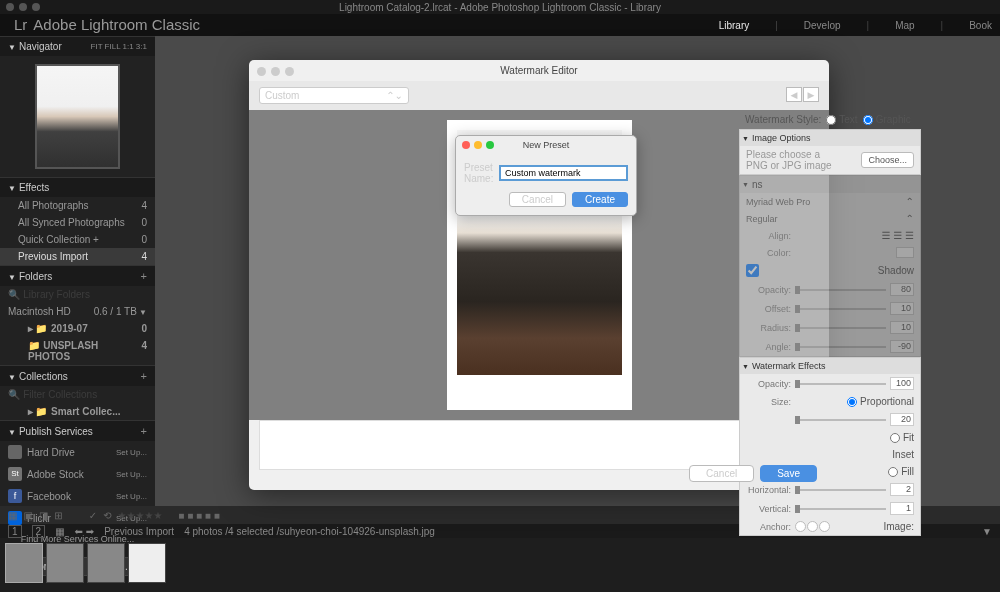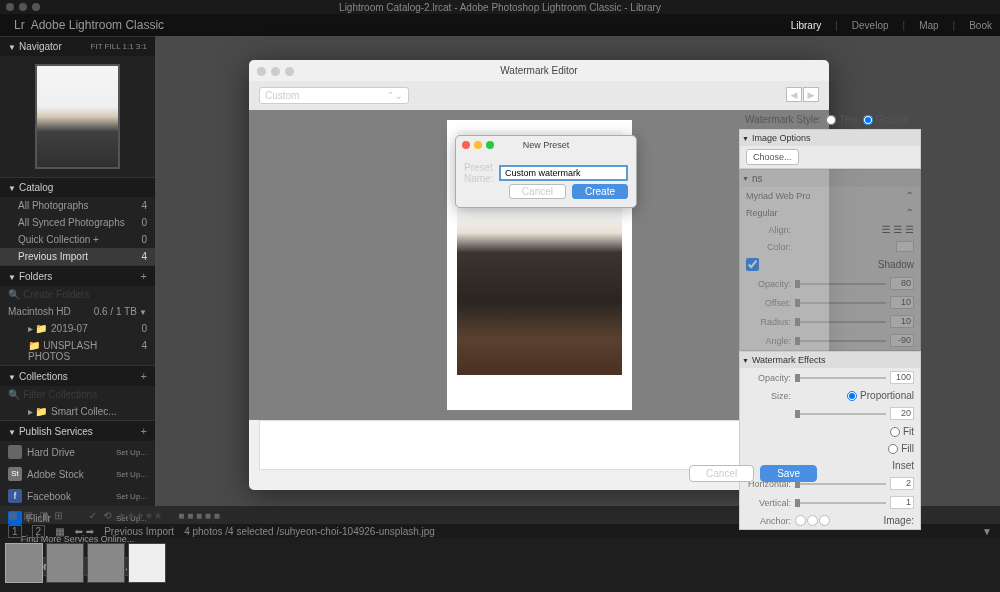--- a/index.html
+++ b/index.html
@@ -2,34 +2,34 @@
 <html><head>
 <meta charset="utf-8">
 <style>
 *{margin:0;padding:0;box-sizing:border-box;font-family:-apple-system,Helvetica,Arial,sans-serif;font-size:10px;}
 body{background:#1a1a1a;width:1000px;height:592px;overflow:hidden;color:#ccc;}
 .titlebar{height:14px;background:#1a1a1a;display:flex;align-items:center;justify-content:center;color:#888;font-size:9px;position:relative;}
 .traffic{position:absolute;left:6px;display:flex;gap:5px;}
 .dot{width:8px;height:8px;border-radius:50%;background:#555;}
 .appbar{height:22px;background:#111;display:flex;align-items:center;padding:0 8px;justify-content:space-between;}
 .lr-logo{font-family:Georgia,serif;font-size:13px;font-style:italic;color:#d0d0d0;}
-.lr-logo span{font-size:12px;font-style:normal;color:#999;margin-left:6px;}
-.modules{display:flex;gap:14px;color:#888;font-size:11px;}
+.lr-logo span{font-size:15px;font-style:normal;color:#999;margin-left:6px;}
+.modules{display:flex;gap:26px;color:#888;font-size:11px;}
 .modules .active{color:#e8e8e8;font-weight:500;}
 .modules .sep{color:#444;}
 .main{display:flex;height:470px;}
 .leftpanel{width:155px;background:#222;display:flex;flex-direction:column;}
 .phead{background:#1a1a1a;padding:4px 8px;display:flex;align-items:center;justify-content:space-between;color:#ccc;font-size:10px;border-top:1px solid #333;}
 .phead .tri{font-size:8px;margin-right:3px;}
 .navopts{font-size:8px;color:#888;}
 .navthumb{padding:8px;display:flex;justify-content:center;}
 .navthumb .img{width:85px;height:105px;background:linear-gradient(#f5f5f5 0%,#f0f0f0 40%,#d8c8b8 50%,#404040 65%,#303030 100%);border:2px solid #555;}
 .pitem{padding:3px 8px 3px 18px;display:flex;justify-content:space-between;color:#999;font-size:9px;}
 .pitem.sel{background:#3a3a3a;color:#ddd;}
-.pitem.sub{padding-left:28px;}
+.pitem.sub{padding-left:28px;font-weight:bold;}
 .folderitem{padding:3px 8px;display:flex;justify-content:space-between;color:#999;font-size:9px;}
 .svcitem{padding:4px 8px;display:flex;align-items:center;justify-content:space-between;color:#999;font-size:9px;}
 .svcicon{width:14px;height:14px;display:inline-block;margin-right:5px;border-radius:2px;}
 .svcleft{display:flex;align-items:center;}
 .findmore{text-align:center;padding:5px;color:#999;font-size:9px;}
 .btnrow{display:flex;gap:8px;padding:8px;justify-content:center;}
 .lrbtn{background:#333;color:#ccc;padding:3px 14px;font-size:10px;border:1px solid #444;border-radius:3px;}
 .center{flex:1;background:#4a4a4a;position:relative;}
 .dialog{position:absolute;left:94px;top:24px;width:580px;height:430px;background:#f0f0f0;border-radius:5px;box-shadow:0 5px 30px rgba(0,0,0,.5);}
 .dtraf{position:absolute;left:8px;top:7px;display:flex;gap:5px;}
@@ -62,21 +62,21 @@
 .dactions{position:absolute;bottom:8px;right:12px;display:flex;gap:6px;}
 .dactbtn{padding:2px 16px;border-radius:4px;font-size:10px;border:1px solid #bbb;background:#fff;}
 .dactbtn.primary{background:#4a90e2;color:#fff;border-color:#4a90e2;}
 .modal{position:absolute;left:300px;top:99px;width:182px;background:#eee;border:1px solid #aaa;border-radius:5px;box-shadow:0 3px 15px rgba(0,0,0,.3);z-index:10;}
 .mtraf{position:absolute;left:6px;top:5px;display:flex;gap:4px;}
 .mtraf .m1{width:8px;height:8px;border-radius:50%;background:#ff5f57;}
 .mtraf .m2{width:8px;height:8px;border-radius:50%;background:#febc2e;}
 .mtraf .m3{width:8px;height:8px;border-radius:50%;background:#28c840;}
 .mtitle{text-align:center;padding:4px;font-size:9px;color:#444;}
 .mbody{padding:8px;}
-.mrow{display:flex;align-items:center;gap:5px;margin-bottom:0;}
+.mrow{display:flex;align-items:center;gap:5px;margin-bottom:8px;}
 .mrow input{flex:1;height:16px;border:2px solid #5b9bd5;padding:0 4px;font-size:9px;}
 .mactions{display:flex;justify-content:flex-end;gap:6px;}
 .mbtn{padding:1px 12px;border-radius:3px;font-size:10px;border:1px solid #bbb;background:#fff;}
 .mbtn.primary{background:#4a90e2;color:#fff;border-color:#4a90e2;}
 .toolbar{height:18px;background:#2a2a2a;display:flex;align-items:center;padding:0 8px;gap:6px;color:#666;font-size:9px;}
 .statusbar{height:14px;background:#1a1a1a;display:flex;align-items:center;padding:0 8px;color:#888;font-size:9px;gap:10px;}
 .filmstrip{height:54px;background:#1e1e1e;display:flex;padding:5px;gap:3px;}
 .fthumb{width:38px;height:40px;background:#888;border:1px solid #444;}
 .fthumb.sel{border:1px solid #aaa;}
 .plus{color:#888;font-size:11px;}
@@ -112,21 +112,21 @@
   <div class="leftpanel">
     <div class="phead">
       <span><span class="tri">▼</span><span>Navigator</span></span>
       <span class="navopts">FIT  FILL  1:1  3:1</span>
     </div>
     <div class="navthumb">
         <div class="img"></div>
       </div>
 
     <div class="phead">
-        <span><span class="tri">▼</span><span>Catalog</span></span>
+        <span><span class="tri">▼</span><span>Effects</span></span>
       </div>
     <div class="pitem">
         <span>All Photographs</span>
         <span>4</span>
       </div>
     <div class="pitem">
         <span>All Synced Photographs</span>
         <span>0</span>
       </div>
     <div class="pitem">
@@ -136,21 +136,21 @@
     <div class="pitem sel">
         <span>Previous Import</span>
         <span>4</span>
       </div>
 
     <div class="phead">
         <span><span class="tri">▼</span><span>Folders</span></span>
         <span class="plus">+</span>
       </div>
     <div class="folderitem dimmed">
-        <span style="color:#555">🔍 Create Folders</span>
+        <span style="color:#555">🔍 Library Folders</span>
       </div>
     <div class="folderitem">
         <span>Macintosh HD</span>
         <span style="font-size:8px"><span>0.6 / 1 TB</span> ▼</span>
       </div>
     <div class="pitem sub">
         <span>▸ 📁 <span>2019-07</span></span>
         <span>0</span>
       </div>
     <div class="pitem sub">
@@ -245,20 +245,21 @@
               <span>Text</span>
             </span>
           <span class="rradio">
               <input type="radio" checked="" style="">
               <span>Graphic</span>
             </span>
         </div>
         <div class="rsec">
           <div class="rsechead">Image Options</div>
           <div class="rrow">
+              <span style="flex:1;font-size:8px;color:#999"><span>Please choose a</span><br><span>PNG or JPG image</span></span>
               <span class="rbtn">Choose...</span>
             </div>
         </div>
         <div class="rsec dimmed">
           <div class="rsechead">
               <span>ns</span>
             </div>
           <div class="rrow">
               <span style="flex:1;font-size:9px">Myriad Web Pro</span>
               <span>⌃</span>
@@ -321,28 +322,28 @@
             </div>
           <div class="rrow">
               <span class="rlabel"></span>
               <span class="rradio">
                 <input type="radio" style="">
                 <span>Fit</span>
               </span>
             </div>
           <div class="rrow">
               <span class="rlabel"></span>
+              <span>Inset</span>
+            </div>
+          <div class="rrow">
+              <span class="rlabel"></span>
               <span class="rradio">
                 <input type="radio" style="">
                 <span>Fill</span>
               </span>
-            </div>
-          <div class="rrow">
-              <span class="rlabel"></span>
-              <span>Inset</span>
             </div>
           <div class="rrow">
               <span class="rlabel">Horizontal:</span>
               <div class="rslider"></div>
               <span class="rval">2</span>
             </div>
           <div class="rrow">
               <span class="rlabel">Vertical:</span>
               <div class="rslider"></div>
               <span class="rval">1</span>

